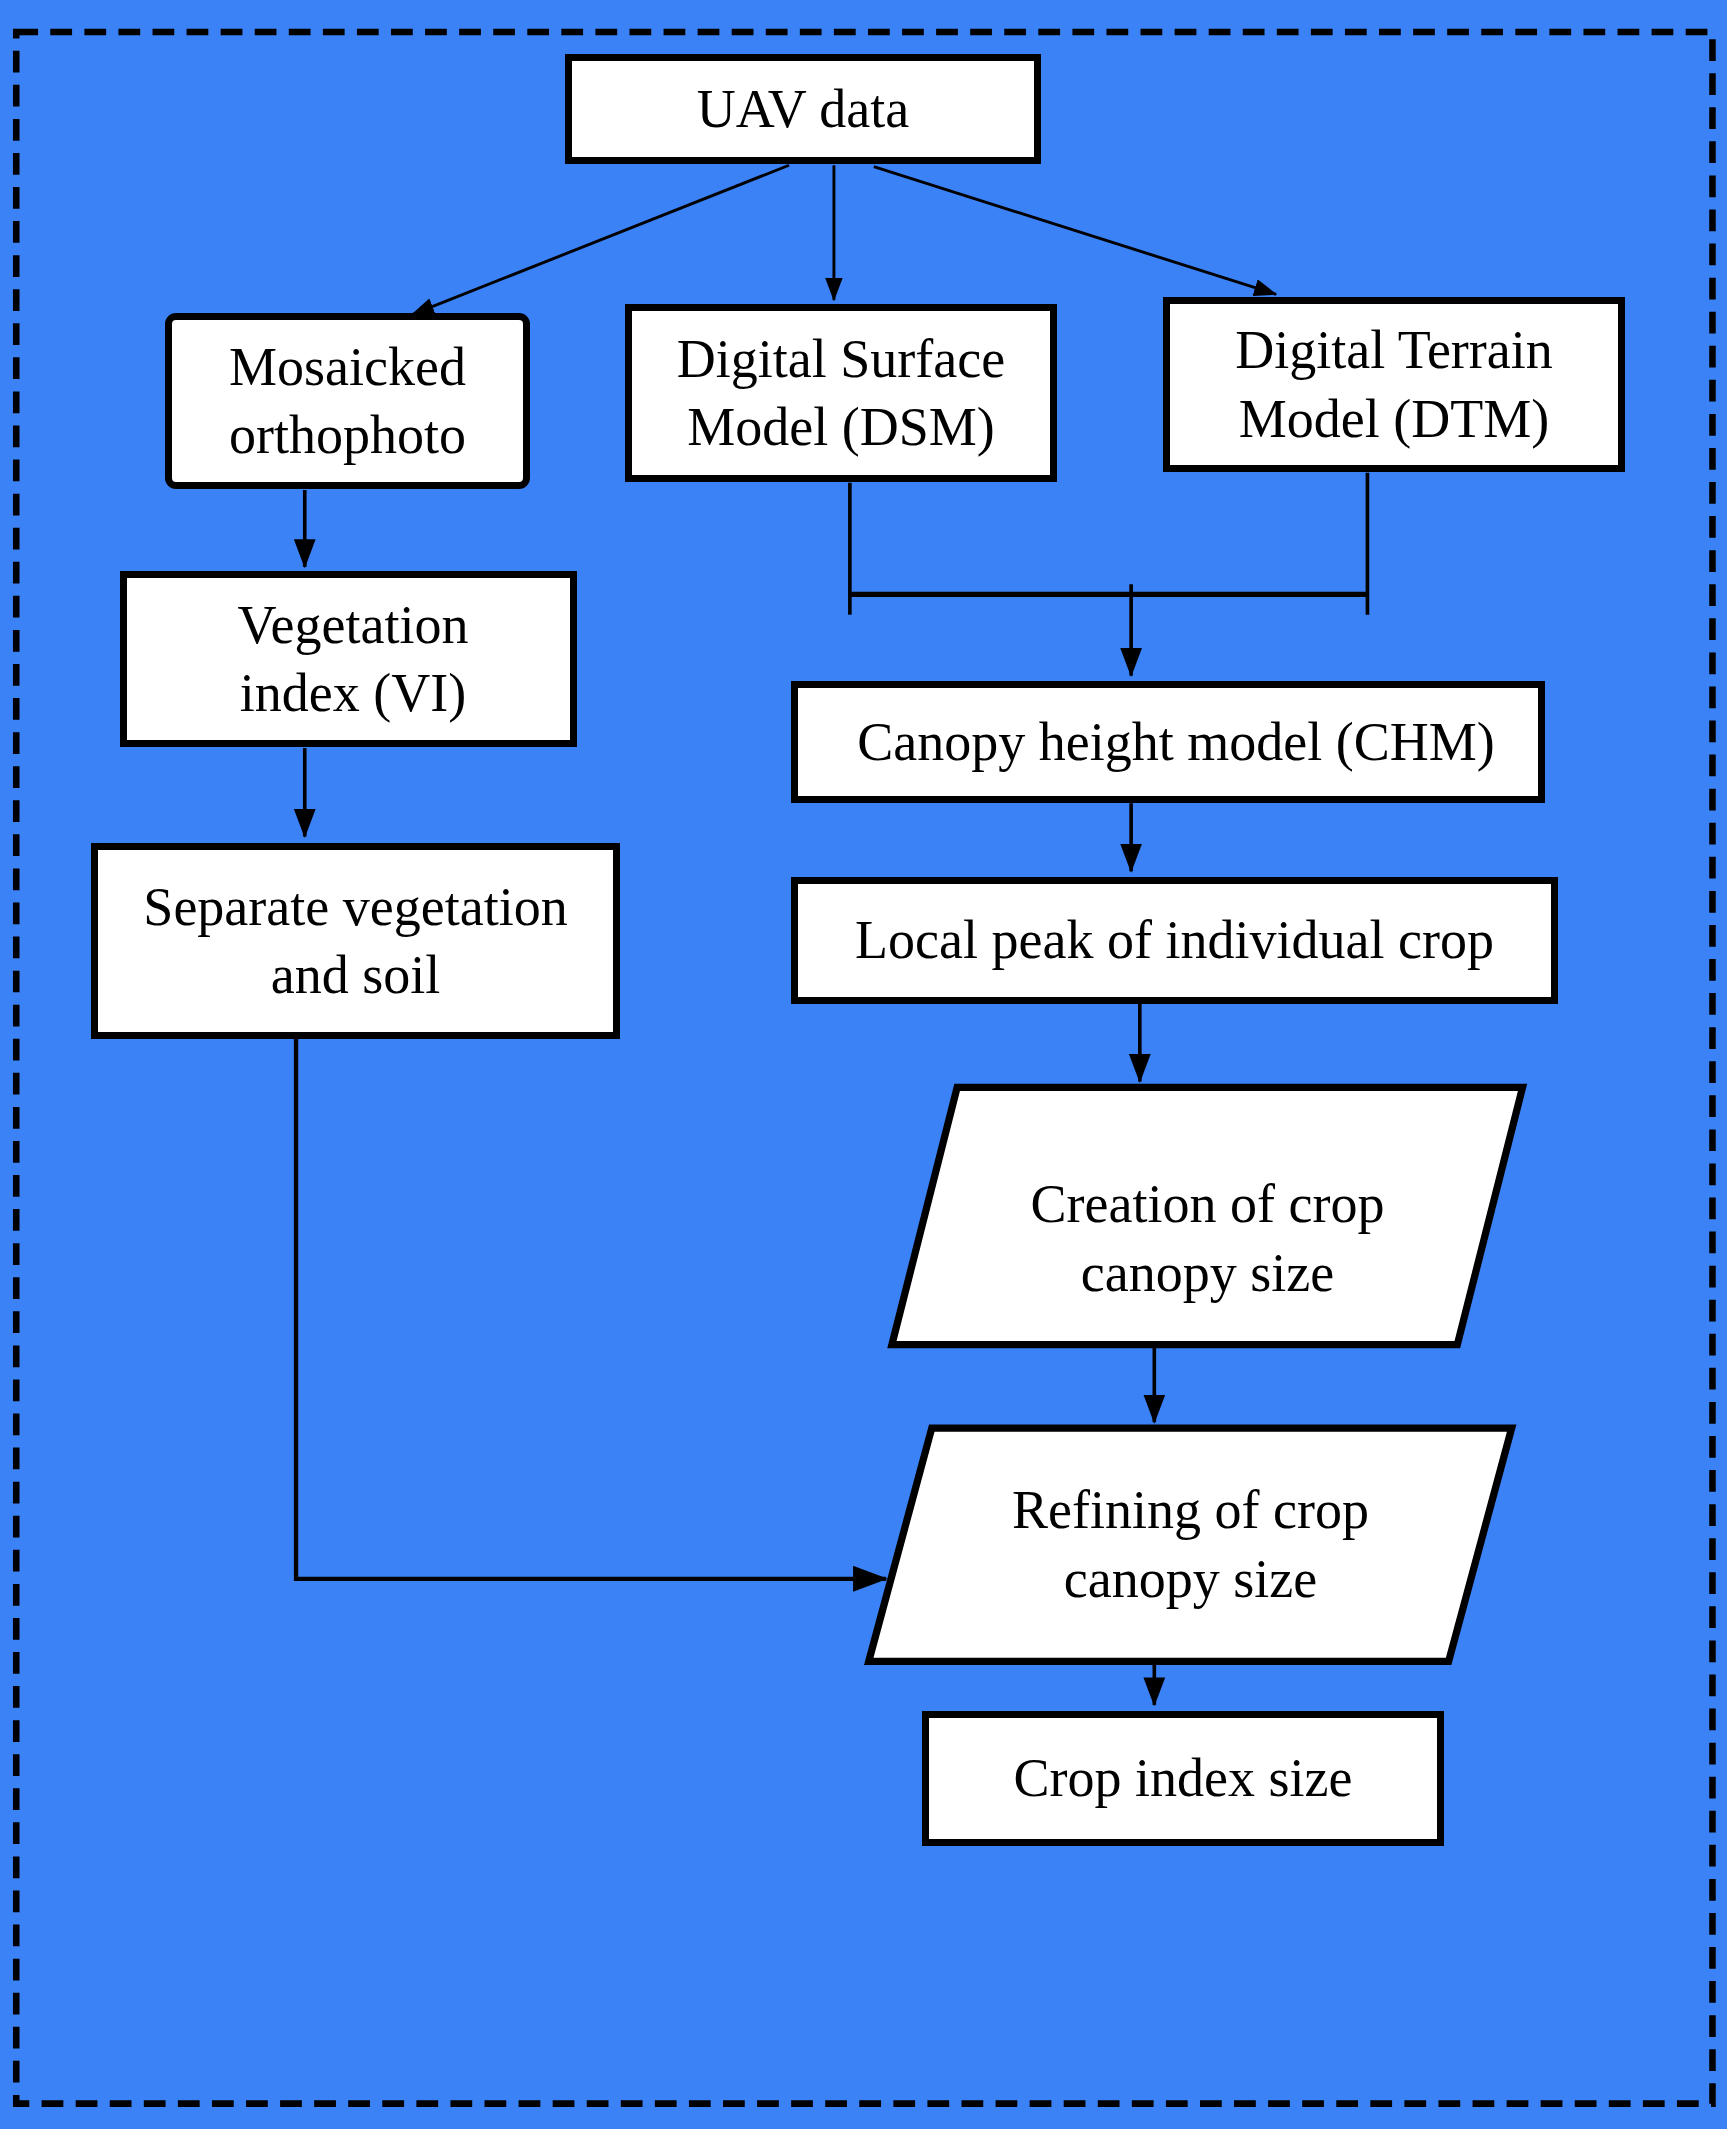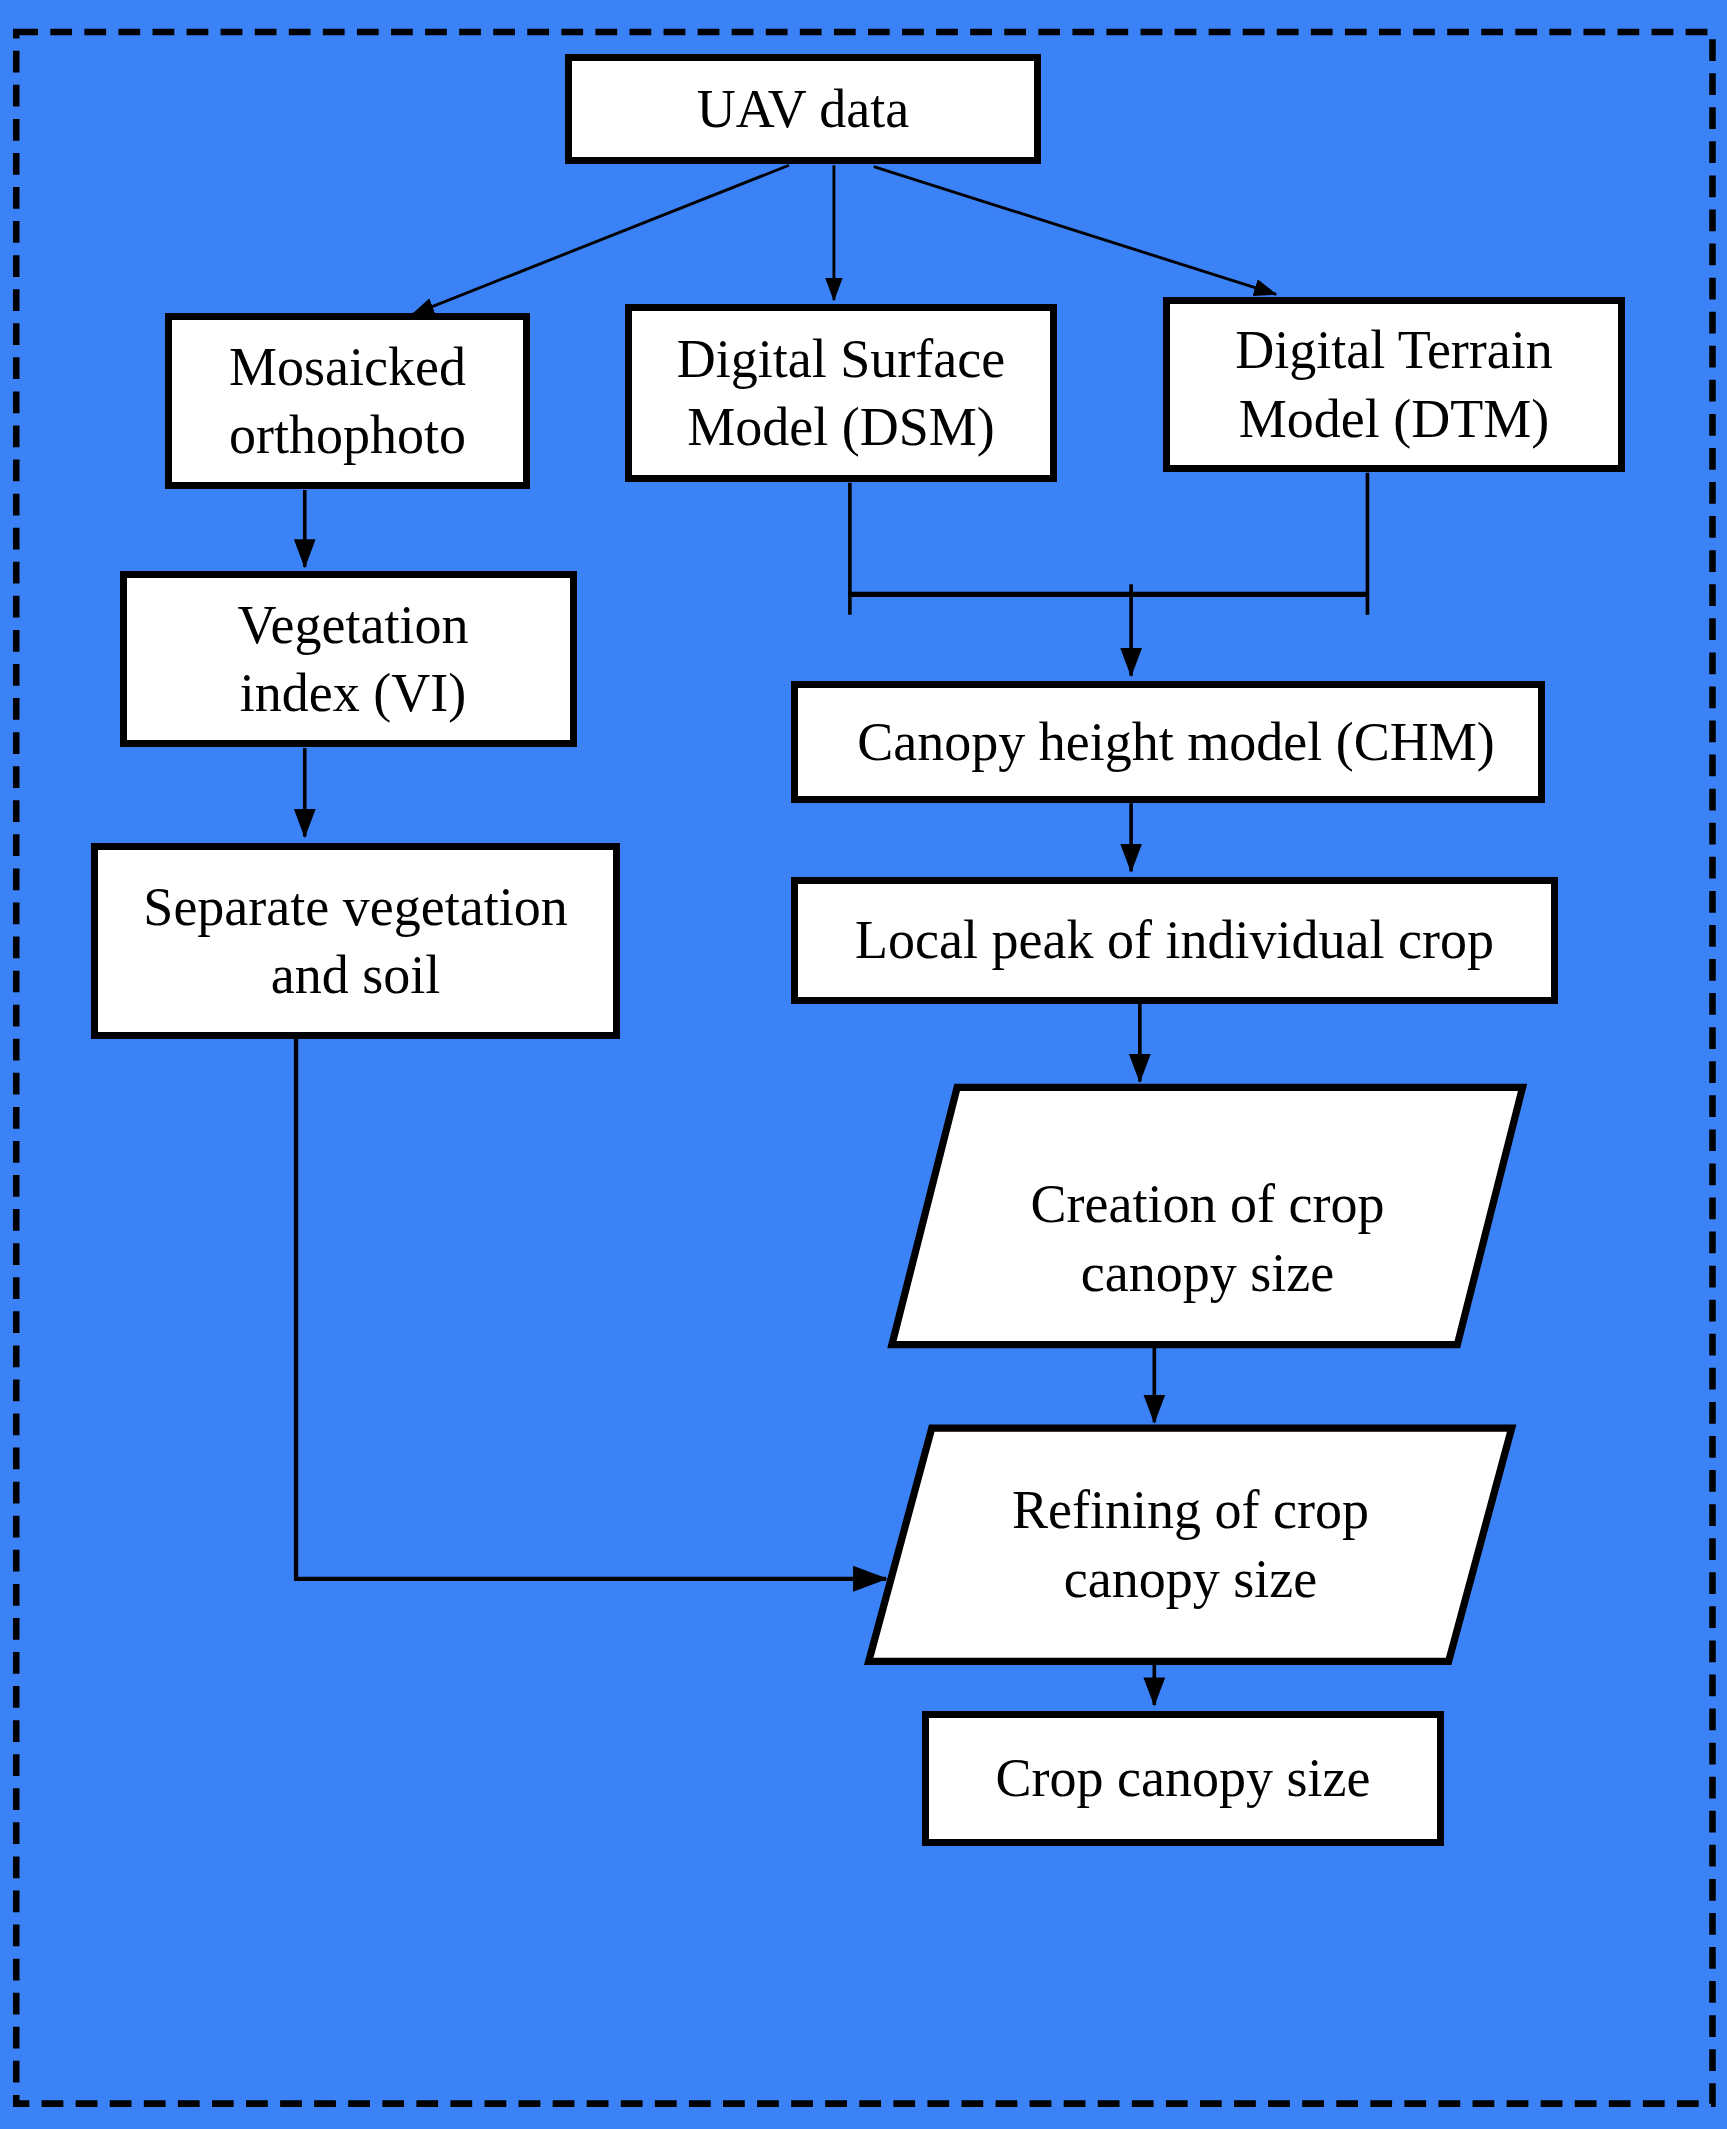--- a/index.html
+++ b/index.html
@@ -43,21 +43,21 @@
     align-items: center;
     justify-content: center;
     text-align: center;
     font-size: 54px;
     line-height: 1.26;
     white-space: pre-line;
     box-sizing: border-box;
     background: transparent;
   }
   .n-uav        { left: 565px;  top: 54px;   width: 476px;  height: 110px; }
-  .n-mosaicked  { left: 165px;  top: 313px;  width: 365px;  height: 176px; }
+  .n-mosaicked  { left: 165px;  top: 313px;  width: 365px;  height: 176px; border-radius: 11px; }
   .n-dsm        { left: 625px;  top: 304px;  width: 432px;  height: 178px; }
   .n-dtm        { left: 1163px; top: 297px;  width: 462px;  height: 175px; }
   .n-vi         { left: 120px;  top: 571px;  width: 457px;  height: 176px; padding-left: 9px; }
   .n-separate   { left: 91px;  top: 843px; width: 529px;  height: 196px; }
   .n-chm        { left: 791px; top: 681px;  width: 754px; height: 122px; padding-left: 16px; }
   .n-localpeak  { left: 791px; top: 877px; width: 767px; height: 127px; }
   .n-creation   { left: 892px; top: 1110px; width: 631px;  height: 257px; }
   .n-refining   { left: 869px; top: 1428px; width: 643px;  height: 233px; }
   .n-crop       { left: 922px; top: 1711px; width: 522px;  height: 135px; }
 </style>
@@ -118,16 +118,16 @@
   <div class="node n-chm">Canopy height model (CHM)</div>
 
   <div class="node n-localpeak">Local peak of individual crop</div>
 
   <div class="pnode n-creation">Creation of crop
 canopy size</div>
 
   <div class="pnode n-refining">Refining of crop
 canopy size</div>
 
-  <div class="node n-crop">Crop canopy size</div>
+  <div class="node n-crop">Crop index size</div>
 
 </div>
 
 
 </body></html>

